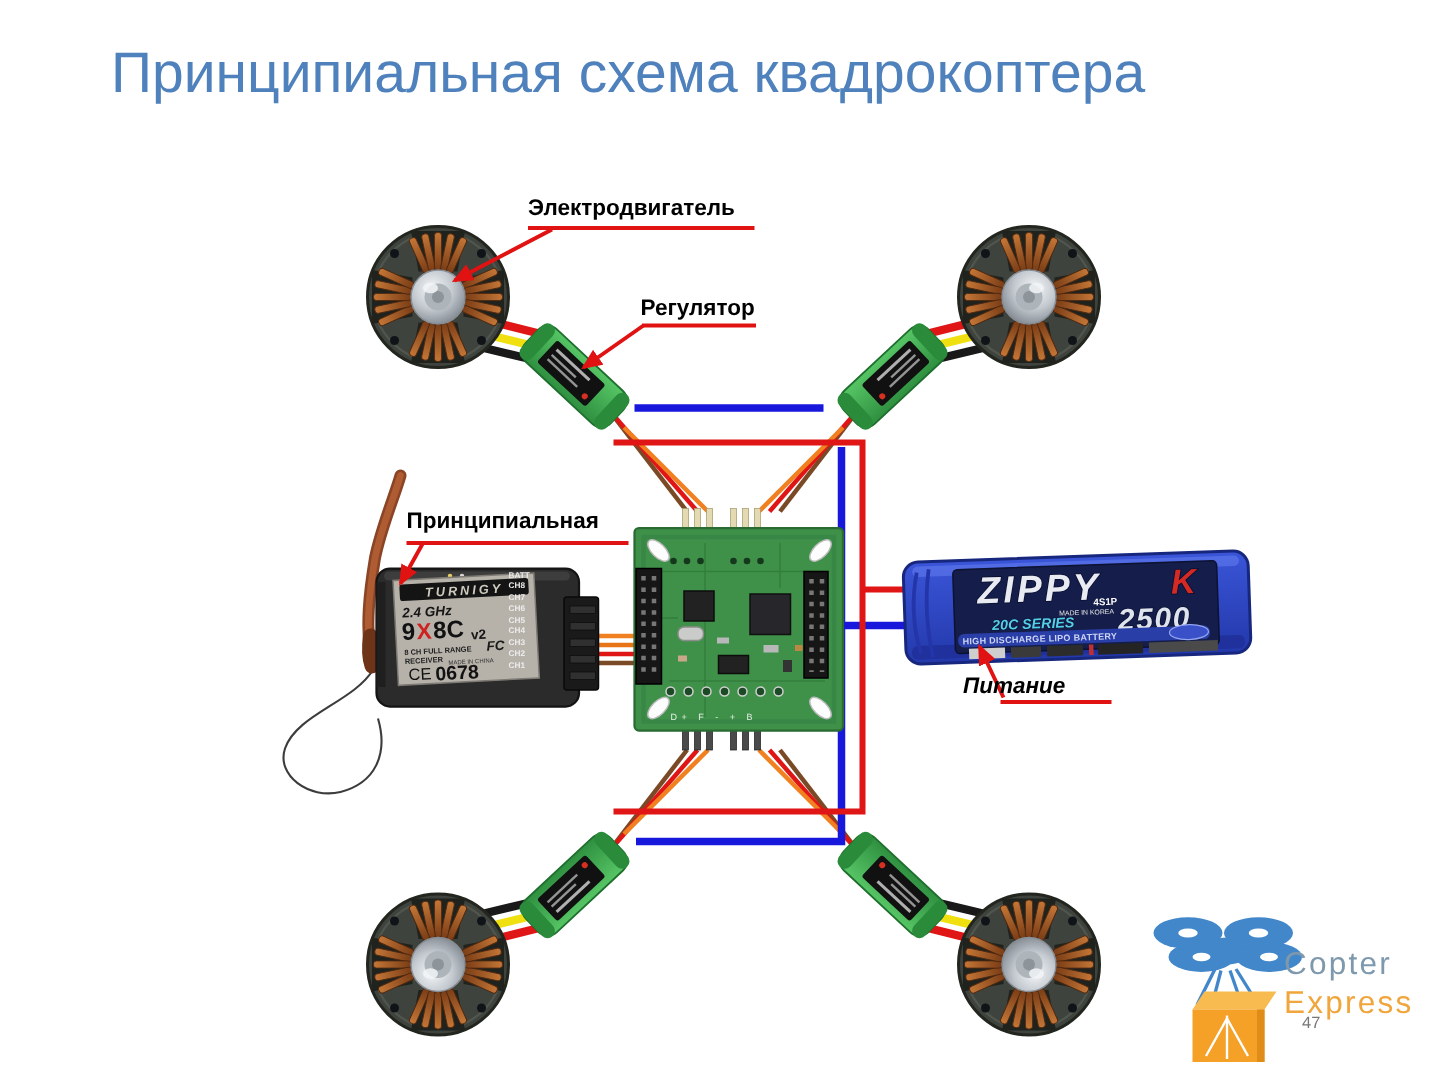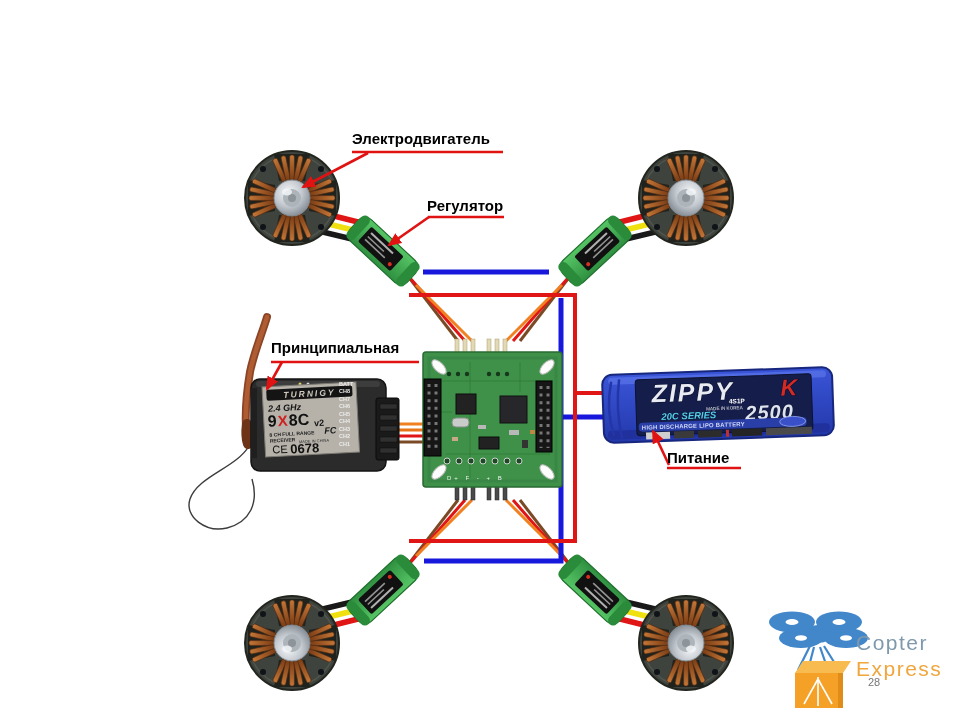--- a/index.html
+++ b/index.html
@@ -5,34 +5,35 @@
   html,body{margin:0;padding:0;background:#ffffff;}
   body{width:960px;height:720px;overflow:hidden;font-family:"Liberation Sans",sans-serif;}
   .slide{position:relative;width:960px;height:720px;background:#fff;}
   .title{position:absolute;left:74px;top:28px;margin:0;font-size:38px;font-weight:400;
          color:#4F81BD;letter-spacing:0;white-space:nowrap;}
   .diagram{position:absolute;left:0;top:0;width:960px;height:720px;}
   .callout{position:absolute;font-size:15px;font-weight:700;color:#000;white-space:nowrap;}
   #callout-motor{left:352px;top:130px;text-align:center;}
   #callout-esc{left:427px;top:197px;}
   #callout-radio{left:271px;top:339px;}
-  #callout-power{left:667px;top:449px;}
+  #callout-power{left:642px;top:449px;font-style:italic;}
   .rx-channels{position:absolute;left:339px;top:381px;width:16px;font-size:5.5px;
                line-height:7.45px;font-weight:700;color:#ececec;white-space:pre-line;}
   .logo-text{position:absolute;font-size:21px;letter-spacing:1.5px;white-space:nowrap;}
   #logo-copter{left:856px;top:631px;color:#7E99AD;}
   #logo-express{left:856px;top:657px;color:#F0A63C;}
   .page-number{position:absolute;left:868px;top:676px;font-size:11px;color:#777;}
   svg text{font-family:"Liberation Sans",sans-serif;}
 </style>
 </head>
 <body>
 
 <div class="slide">
 
+  <h1 class="title">Принципиальная схема квадрокоптера</h1>
 
   <svg class="diagram" viewBox="0 0 960 720" xmlns="http://www.w3.org/2000/svg">
     <defs>
       <linearGradient id="cu" x1="0" y1="0" x2="0" y2="1">
         <stop offset="0" stop-color="#c47636"></stop>
           <stop offset="1" stop-color="#7a3d16"></stop>
       </linearGradient>
       <radialGradient id="bell" cx="0.4" cy="0.35" r="0.75">
         <stop offset="0" stop-color="#f6f8fa"></stop>
           <stop offset="0.5" stop-color="#c3c9cf"></stop>
@@ -286,15 +287,15 @@
 CH7
 CH6
 CH5
 CH4
 CH3
 CH2
 CH1</div>
 
   <div class="logo-text" id="logo-copter">Copter</div>
   <div class="logo-text" id="logo-express">Express</div>
-  <div class="page-number">28</div>
+  <div class="page-number">47</div>
 
 </div>
 
 </body></html>

